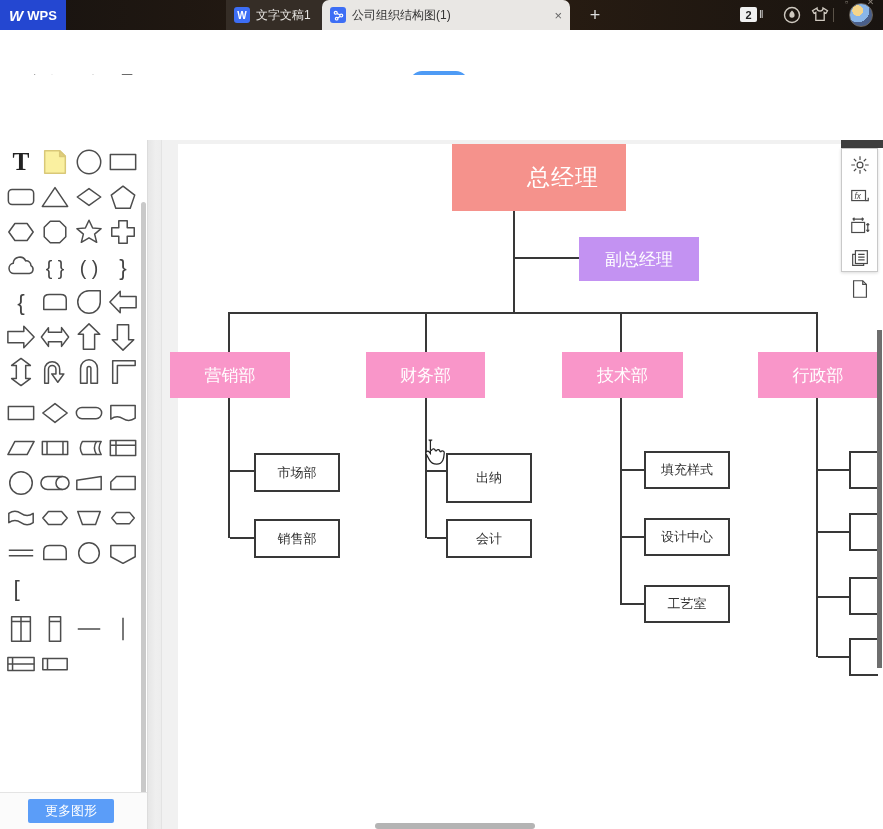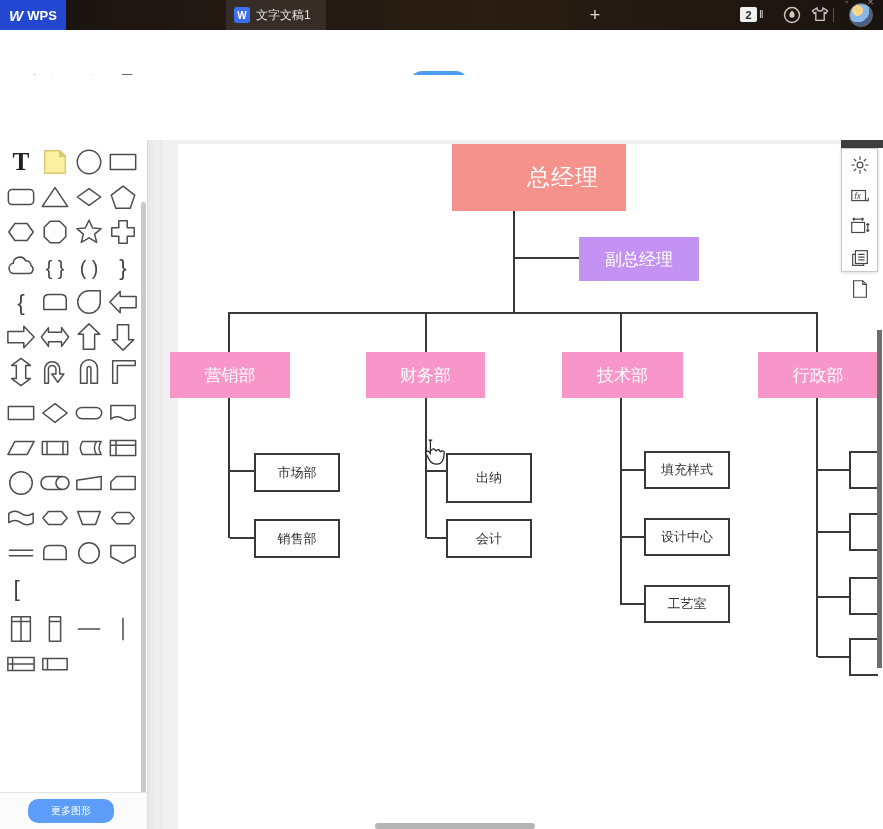--- a/index.html
+++ b/index.html
@@ -50,21 +50,21 @@
   .spin-val{flex:1;text-align:center;}
   .spin-btns{width:13px;border-left:1px solid #e0e0e0;display:flex;flex-direction:column;align-items:center;font-size:6px;color:#777;line-height:10px;}
   
   .sidebar{left:0;top:140px;width:148px;height:689px;background:#fff;border-right:1px solid #dcdcdc;box-sizing:border-box;overflow:hidden;}
   .shape-grid{display:flex;flex-wrap:wrap;padding:4px 2px 2px 4px;}
   .shape-cell{width:34px;height:35px;display:flex;align-items:center;justify-content:center;}
   .side-header{display:flex;align-items:center;gap:6px;font-size:13px;font-weight:bold;color:#2b2b2b;padding:7px 10px 6px;border-top:1px solid #e4e4e4;border-bottom:1px solid #e4e4e4;background:#fcfcfc;}
   .tri{width:0;height:0;border-left:4px solid transparent;border-right:4px solid transparent;border-top:5px solid #444;}
   .side-scroll{position:absolute;left:141px;top:62px;width:5px;height:594px;background:#c9c9c9;border-radius:3px;}
   .side-bottom{position:absolute;left:0;bottom:0;width:147px;height:36px;background:#fbfbfb;border-top:1px solid #e4e4e4;display:flex;align-items:center;}
-  .more-shapes{margin-left:28px;width:86px;height:24px;background:#5b9df8;color:#fff;font-size:10px;border-radius:10px;display:flex;align-items:center;justify-content:center;}
+  .more-shapes{margin-left:28px;width:86px;height:24px;background:#5b9df8;color:#fff;font-size:13px;border-radius:2px;display:flex;align-items:center;justify-content:center;}
   .gutter{left:148px;top:140px;width:14px;height:689px;background:linear-gradient(90deg,#e6e6e6,#efefef 60%,#ededed);border-right:1px solid #e3e3e3;box-sizing:border-box;}
   
   .canvas{left:162px;top:140px;width:721px;height:689px;background:#f1f1f1;}
   .page{position:absolute;left:16px;top:4px;width:705px;height:685px;background:#fff;}
   .ln{position:absolute;background:#383838;}
   .node{position:absolute;display:flex;align-items:center;justify-content:center;color:#fff;}
   .n-top{background:#f5928c;font-size:23px;letter-spacing:1px;}
   .n-vice{background:#c392f2;font-size:17px;}
   .n-dept{background:#f996c9;font-size:17px;}
   .n-child{background:#fff;border:2px solid #383838;color:#333;font-size:13px;box-sizing:border-box;}
@@ -84,20 +84,34 @@
 <div class="abs titlebar">
   <div class="abs wps-logo">
     <span class="wps-w">W</span>
     <span>WPS</span>
   </div>
   <div class="abs win-glyphs">▫ ✕</div>
   <div class="abs doc-tab tab-inactive">
     <span class="tab-doc-icon">W</span>
     <span style="overflow:hidden;white-space:nowrap;">文字文稿1</span>
   </div>
+  <div class="abs doc-tab tab-active">
+    <span class="tab-doc-icon">
+      <svg width="11" height="11" viewBox="0 0 12 12">
+          <g stroke="#fff" fill="none" stroke-width="1.3">
+            <circle cx="3" cy="3" r="1.6"></circle>
+            <circle cx="9" cy="6" r="1.6"></circle>
+            <circle cx="4" cy="9.5" r="1.4"></circle>
+            <path d="M4.4 4L7.6 5.2M7.8 7.2L5 8.8"></path>
+          </g>
+        </svg>
+    </span>
+    <span>公司组织结构图(1)</span>
+    <span class="tab-close">×</span>
+  </div>
   <div class="abs new-tab">+</div>
   <div class="abs doc-badge">2</div>
   <div class="abs badge-bars">‖</div>
   <div class="abs tb-ic" style="left:782px;">
     <svg width="20" height="20" viewBox="0 0 20 20">
         <circle cx="10" cy="10" r="7.5" fill="none" stroke="#cfc9c0" stroke-width="1.4"></circle>
         <path d="M10 5.5c1.8 1.6 2.6 3 2.6 4.6A2.6 2.6 0 0110 12.8a2.6 2.6 0 01-2.6-2.7c0-1.6.8-3 2.6-4.6z" fill="#cfc9c0"></path>
       </svg>
   </div>
   <div class="abs tb-ic" style="left:810px;">

